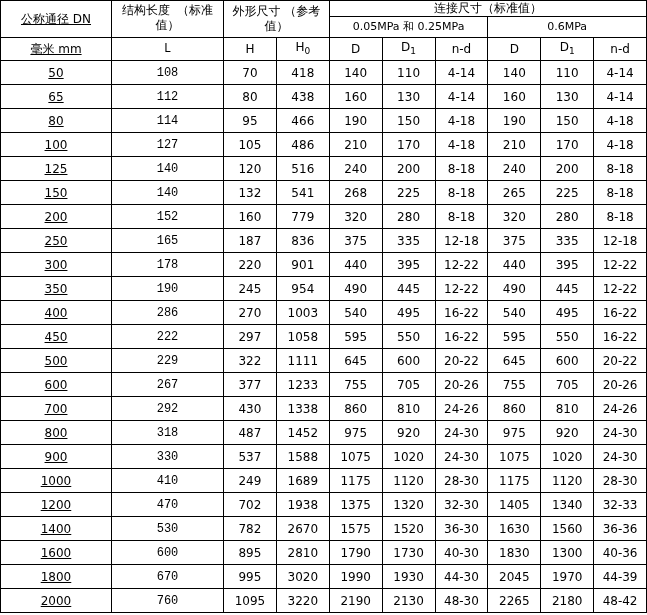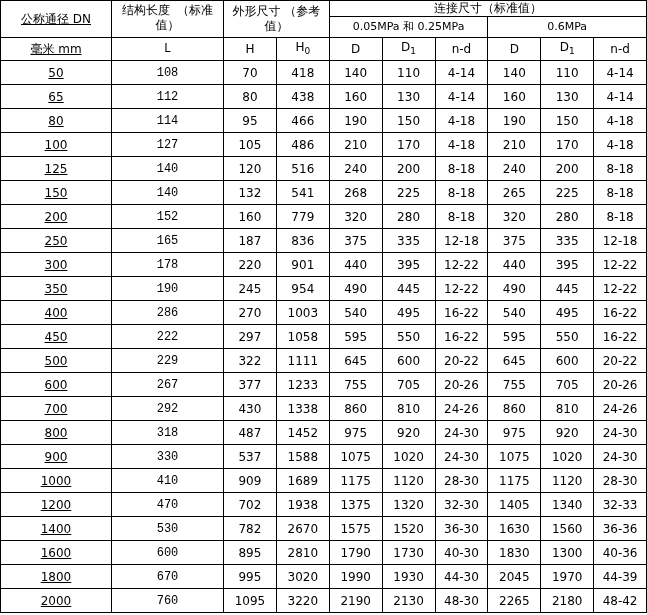--- a/index.html
+++ b/index.html
@@ -289,21 +289,21 @@
         <td class="c-d">1075</td>
         <td class="c-d1">1020</td>
         <td class="c-nd">24-30</td>
         <td class="c-d-b">1075</td>
         <td class="c-d1-b">1020</td>
         <td class="c-nd-b">24-30</td>
       </tr>
       <tr>
         <td class="c-dn">1000</td>
         <td class="c-l">410</td>
-        <td class="c-hh">909</td>
+        <td class="c-hh">249</td>
         <td class="c-h0">1689</td>
         <td class="c-d">1175</td>
         <td class="c-d1">1120</td>
         <td class="c-nd">28-30</td>
         <td class="c-d-b">1175</td>
         <td class="c-d1-b">1120</td>
         <td class="c-nd-b">28-30</td>
       </tr>
       <tr>
         <td class="c-dn">1200</td>

